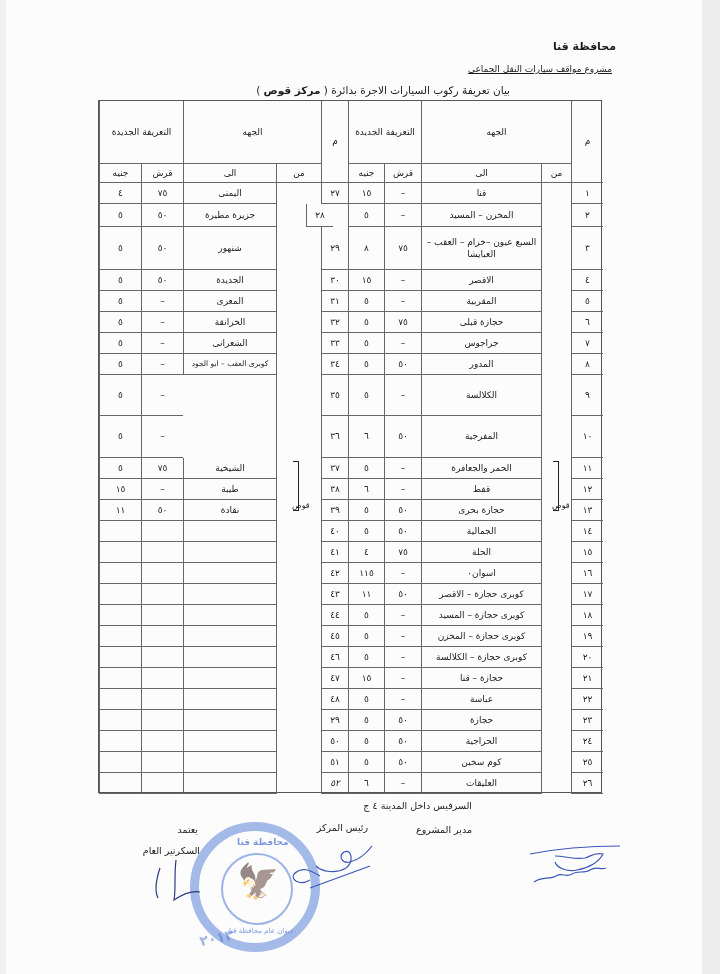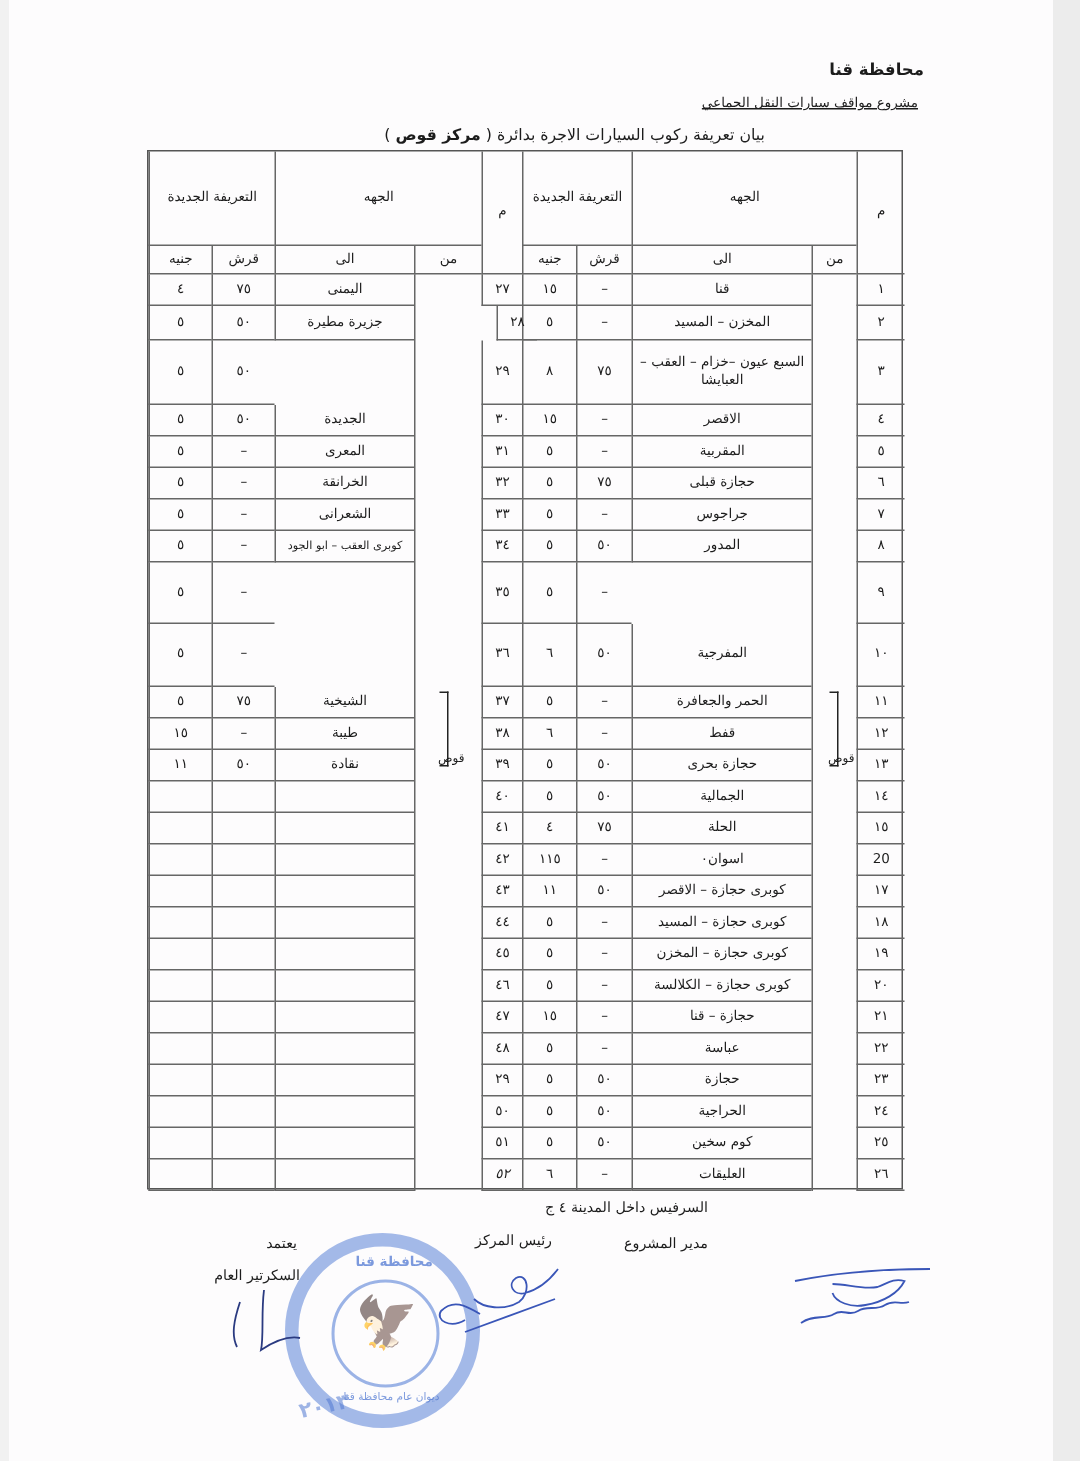--- a/index.html
+++ b/index.html
@@ -75,29 +75,30 @@
     <div class="cell" style="left: 285px; top: 82px; width: 37px; height: 21px;">–</div>
     <div class="cell" style="left: 249px; top: 82px; width: 36px; height: 21px;">١٥</div>
     <div class="cell" style="left: 222px; top: 82px; width: 27px; height: 21px;">٢٧</div>
     <div class="cell" style="left: 84px; top: 82px; width: 93px; height: 21px;">اليمنى</div>
     <div class="cell" style="left: 42px; top: 82px; width: 42px; height: 21px;">٧٥</div>
     <div class="cell" style="left: 0px; top: 82px; width: 42px; height: 21px;">٤</div>
     <div class="cell" style="left: 472px; top: 103px; width: 32px; height: 23px;">٢</div>
     <div class="cell" style="left: 322px; top: 103px; width: 120px; height: 23px;">المخزن – المسيد</div>
     <div class="cell" style="left: 285px; top: 103px; width: 37px; height: 23px;">–</div>
     <div class="cell" style="left: 249px; top: 103px; width: 36px; height: 23px;">٥</div>
-    <div class="cell" style="left: 232px; top: 103px; width: 27px; height: 23px;">٢٨</div>
+    <div class="cell" style="left: 207px; top: 103px; width: 27px; height: 23px;">٢٨</div>
     <div class="cell" style="left: 84px; top: 103px; width: 93px; height: 23px;">جزيرة مطيرة</div>
     <div class="cell" style="left: 42px; top: 103px; width: 42px; height: 23px;">٥٠</div>
     <div class="cell" style="left: 0px; top: 103px; width: 42px; height: 23px;">٥</div>
     <div class="cell" style="left: 472px; top: 126px; width: 32px; height: 43px;">٣</div>
     <div class="cell" style="left: 322px; top: 126px; width: 120px; height: 43px;">السبع عيون –خزام – العقب – العبايشا</div>
     <div class="cell" style="left: 285px; top: 126px; width: 37px; height: 43px;">٧٥</div>
     <div class="cell" style="left: 249px; top: 126px; width: 36px; height: 43px;">٨</div>
     <div class="cell" style="left: 222px; top: 126px; width: 27px; height: 43px;">٢٩</div>
+    <div class="cell" style="left: 84px; top: 126px; width: 93px; height: 43px;">شنهور</div>
     <div class="cell" style="left: 42px; top: 126px; width: 42px; height: 43px;">٥٠</div>
     <div class="cell" style="left: 0px; top: 126px; width: 42px; height: 43px;">٥</div>
     <div class="cell" style="left: 472px; top: 169px; width: 32px; height: 21px;">٤</div>
     <div class="cell" style="left: 322px; top: 169px; width: 120px; height: 21px;">الاقصر</div>
     <div class="cell" style="left: 285px; top: 169px; width: 37px; height: 21px;">–</div>
     <div class="cell" style="left: 249px; top: 169px; width: 36px; height: 21px;">١٥</div>
     <div class="cell" style="left: 222px; top: 169px; width: 27px; height: 21px;">٣٠</div>
     <div class="cell" style="left: 84px; top: 169px; width: 93px; height: 21px;">الجديدة</div>
     <div class="cell" style="left: 42px; top: 169px; width: 42px; height: 21px;">٥٠</div>
     <div class="cell" style="left: 0px; top: 169px; width: 42px; height: 21px;">٥</div>
@@ -127,20 +128,21 @@
     <div class="cell" style="left: 0px; top: 232px; width: 42px; height: 21px;">٥</div>
     <div class="cell" style="left: 472px; top: 253px; width: 32px; height: 21px;">٨</div>
     <div class="cell" style="left: 322px; top: 253px; width: 120px; height: 21px;">المدور</div>
     <div class="cell" style="left: 285px; top: 253px; width: 37px; height: 21px;">٥٠</div>
     <div class="cell" style="left: 249px; top: 253px; width: 36px; height: 21px;">٥</div>
     <div class="cell" style="left: 222px; top: 253px; width: 27px; height: 21px;">٣٤</div>
     <div class="cell small" style="left: 84px; top: 253px; width: 93px; height: 21px;">كوبرى العقب – ابو الجود</div>
     <div class="cell" style="left: 42px; top: 253px; width: 42px; height: 21px;">–</div>
     <div class="cell" style="left: 0px; top: 253px; width: 42px; height: 21px;">٥</div>
     <div class="cell" style="left: 472px; top: 274px; width: 32px; height: 41px;">٩</div>
+    <div class="cell" style="left: 322px; top: 274px; width: 120px; height: 41px;">الكلالسة</div>
     <div class="cell" style="left: 285px; top: 274px; width: 37px; height: 41px;">–</div>
     <div class="cell" style="left: 249px; top: 274px; width: 36px; height: 41px;">٥</div>
     <div class="cell" style="left: 222px; top: 274px; width: 27px; height: 41px;">٣٥</div>
     <div class="cell" style="left: 42px; top: 274px; width: 42px; height: 41px;">–</div>
     <div class="cell" style="left: 0px; top: 274px; width: 42px; height: 41px;">٥</div>
     <div class="cell" style="left: 472px; top: 315px; width: 32px; height: 42px;">١٠</div>
     <div class="cell" style="left: 322px; top: 315px; width: 120px; height: 42px;">المفرجية</div>
     <div class="cell" style="left: 285px; top: 315px; width: 37px; height: 42px;">٥٠</div>
     <div class="cell" style="left: 249px; top: 315px; width: 36px; height: 42px;">٦</div>
     <div class="cell" style="left: 222px; top: 315px; width: 27px; height: 42px;">٣٦</div>
@@ -179,21 +181,21 @@
     <div class="cell" style="left: 42px; top: 420px; width: 42px; height: 21px;"></div>
     <div class="cell" style="left: 0px; top: 420px; width: 42px; height: 21px;"></div>
     <div class="cell" style="left: 472px; top: 441px; width: 32px; height: 21px;">١٥</div>
     <div class="cell" style="left: 322px; top: 441px; width: 120px; height: 21px;">الحلة</div>
     <div class="cell" style="left: 285px; top: 441px; width: 37px; height: 21px;">٧٥</div>
     <div class="cell" style="left: 249px; top: 441px; width: 36px; height: 21px;">٤</div>
     <div class="cell" style="left: 222px; top: 441px; width: 27px; height: 21px;">٤١</div>
     <div class="cell" style="left: 84px; top: 441px; width: 93px; height: 21px;"></div>
     <div class="cell" style="left: 42px; top: 441px; width: 42px; height: 21px;"></div>
     <div class="cell" style="left: 0px; top: 441px; width: 42px; height: 21px;"></div>
-    <div class="cell" style="left: 472px; top: 462px; width: 32px; height: 21px;">20</div>
+    <div class="cell" style="left: 472px; top: 462px; width: 32px; height: 21px;">١٦</div>
     <div class="cell" style="left: 322px; top: 462px; width: 120px; height: 21px;">اسوان٠</div>
     <div class="cell" style="left: 285px; top: 462px; width: 37px; height: 21px;">–</div>
     <div class="cell" style="left: 249px; top: 462px; width: 36px; height: 21px;">١١٥</div>
     <div class="cell" style="left: 222px; top: 462px; width: 27px; height: 21px;">٤٢</div>
     <div class="cell" style="left: 84px; top: 462px; width: 93px; height: 21px;"></div>
     <div class="cell" style="left: 42px; top: 462px; width: 42px; height: 21px;"></div>
     <div class="cell" style="left: 0px; top: 462px; width: 42px; height: 21px;"></div>
     <div class="cell" style="left: 472px; top: 483px; width: 32px; height: 21px;">١٧</div>
     <div class="cell" style="left: 322px; top: 483px; width: 120px; height: 21px;">كوبرى حجازة – الاقصر</div>
     <div class="cell" style="left: 285px; top: 483px; width: 37px; height: 21px;">٥٠</div>

